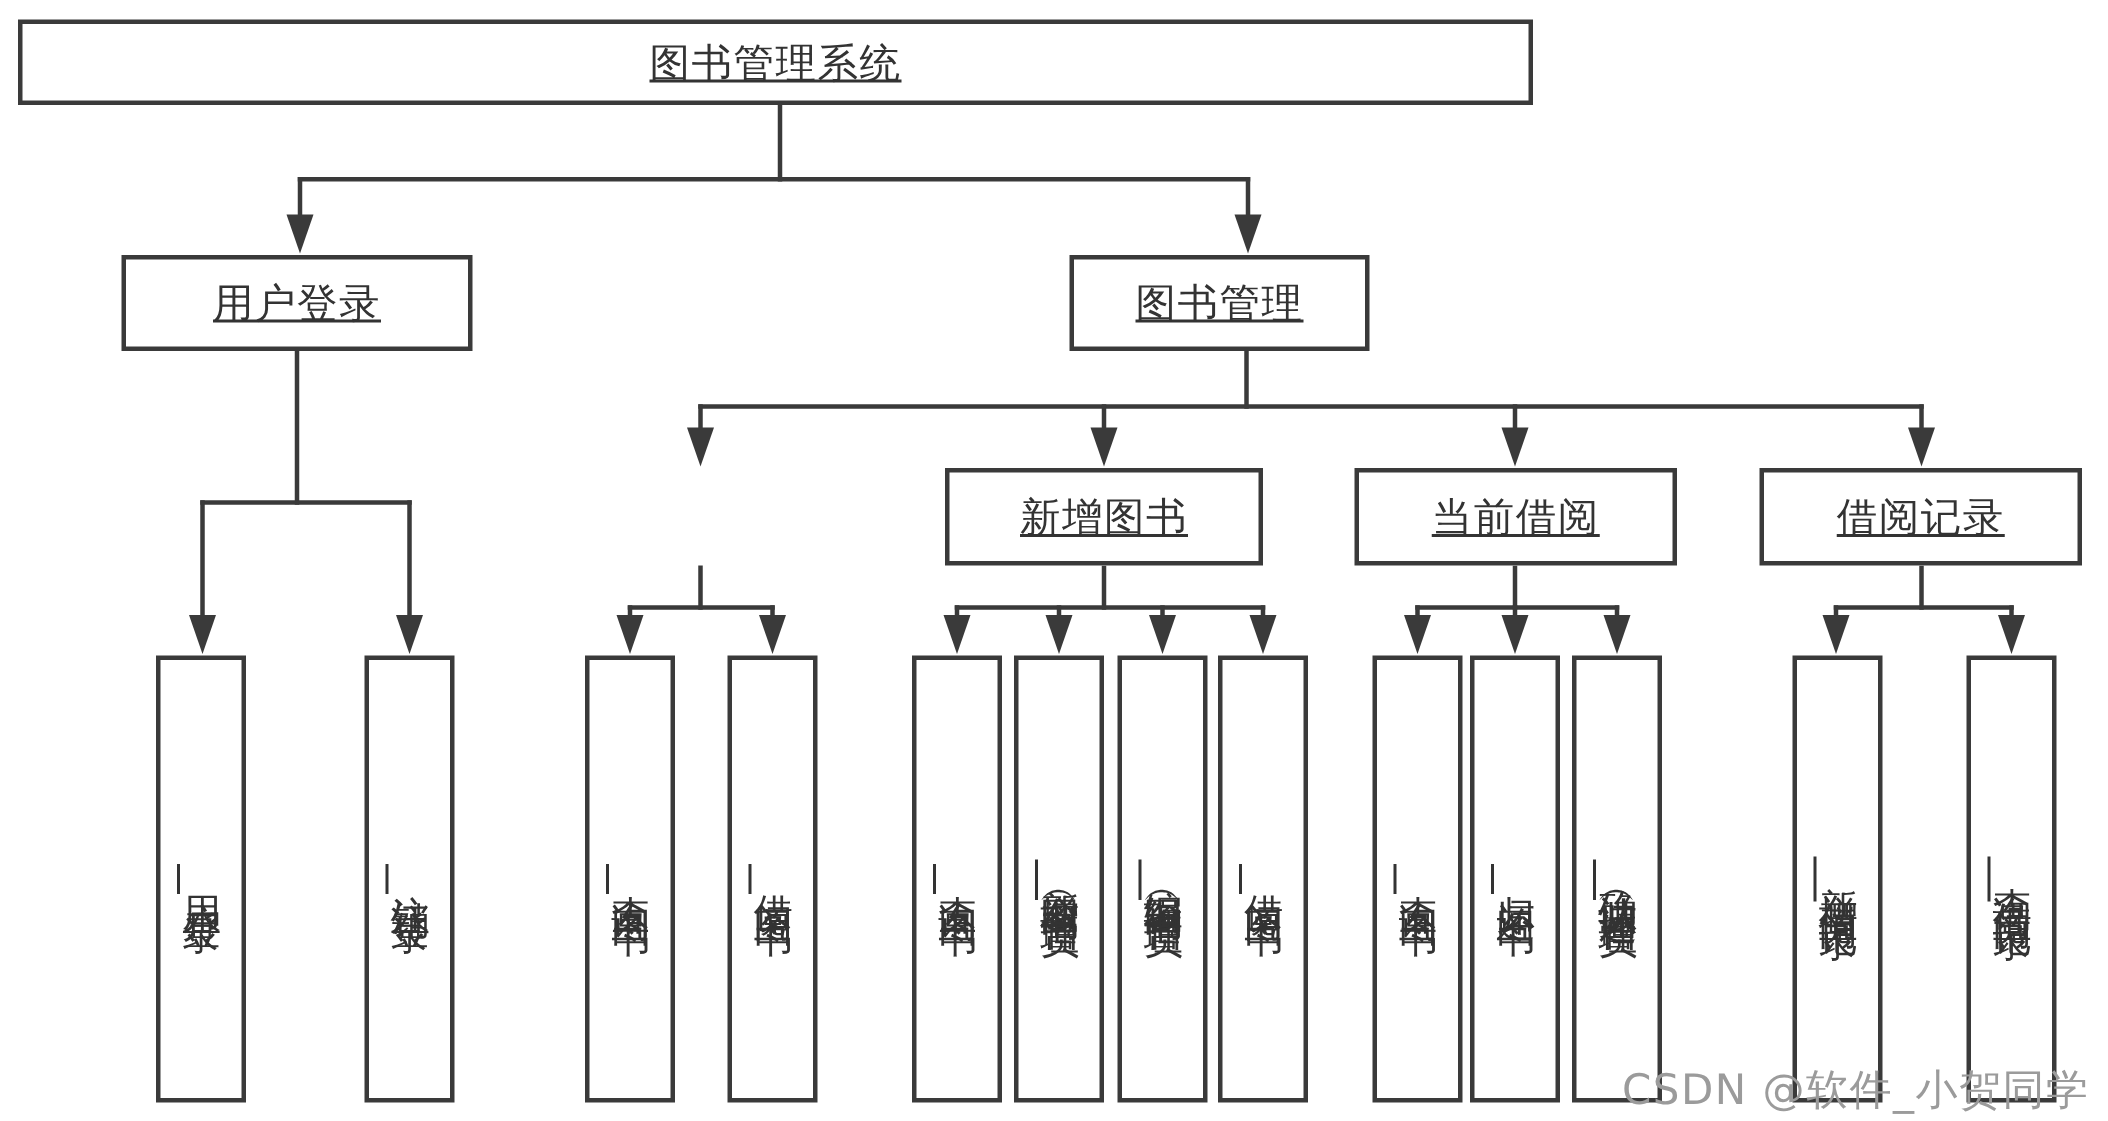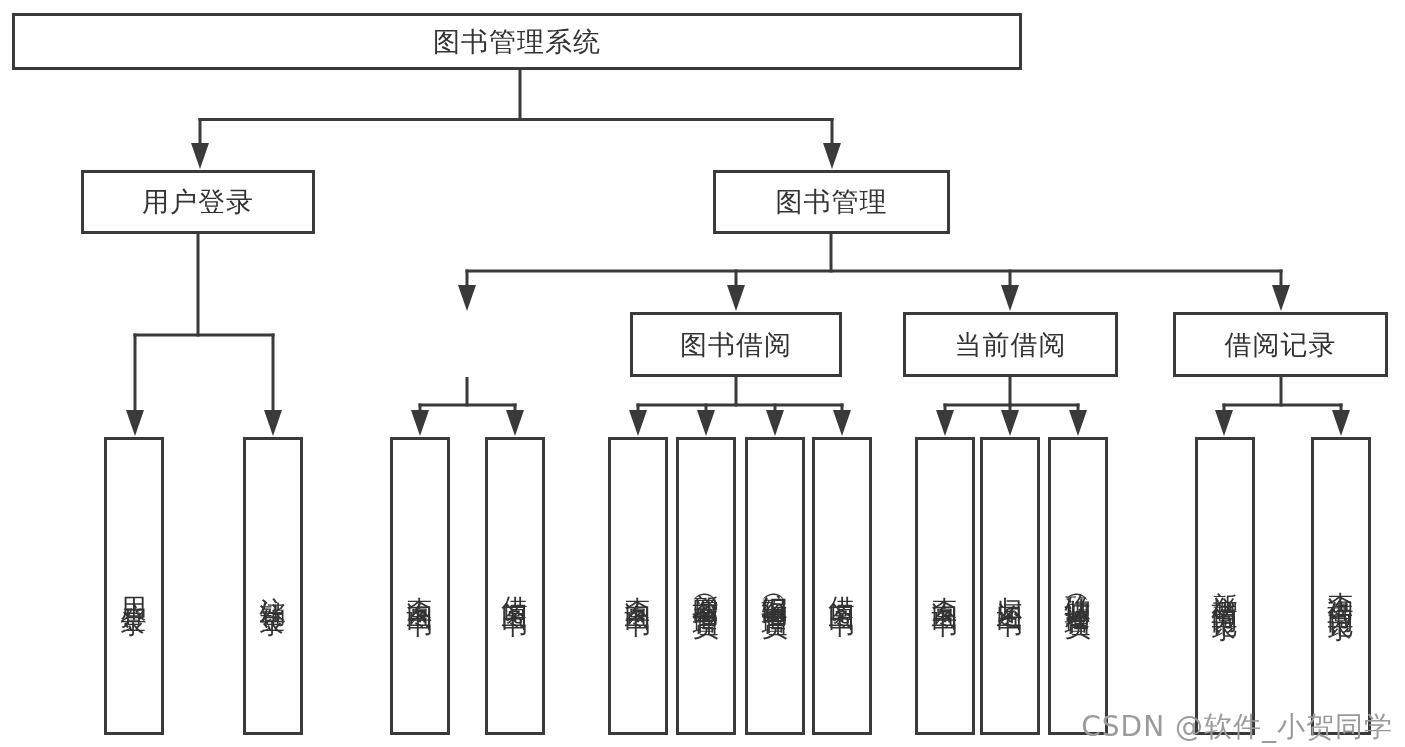--- a/index.html
+++ b/index.html
@@ -27,20 +27,21 @@
     position:absolute;
     box-sizing:border-box;
     background:#ffffff;
     border:3px solid var(--line);
     display:flex;
     align-items:center;
     justify-content:center;
     font-size:27px;
     letter-spacing:1px;
     white-space:nowrap;
+    text-decoration:underline;
   }
   .leaf{
     writing-mode:vertical-rl;
     text-orientation:mixed;
     font-size:26px;
     letter-spacing:5px;
     line-height:1;
     white-space:normal;
   }
   .watermark{
@@ -134,26 +135,26 @@
     </g>
   </svg>
 
   <div class="node" style="left:12px;top:13px;width:1010px;height:57px">
     <span>图书管理系统</span>
   </div>
 
   <div class="node" style="left:81px;top:170px;width:234px;height:64px">
     <span>用户登录</span>
   </div>
-  <div class="node" style="left:713px;top:170px;width:237px;height:64px">
+  <div class="node" style="left:713px;top:170px;width:200px;height:64px">
     <span>图书管理</span>
   </div>
 
   <div class="node" style="left:630px;top:312px;width:212px;height:65px">
-    <span>图书借阅</span>
+    <span>新增图书</span>
   </div>
   <div class="node" style="left:903px;top:312px;width:215px;height:65px">
     <span>当前借阅</span>
   </div>
   <div class="node" style="left:1173px;top:312px;width:215px;height:65px">
     <span>借阅记录</span>
   </div>
 
   <div class="node leaf" style="left:104px;top:437px;width:60px;height:298px">
     <span>用户登录</span>

